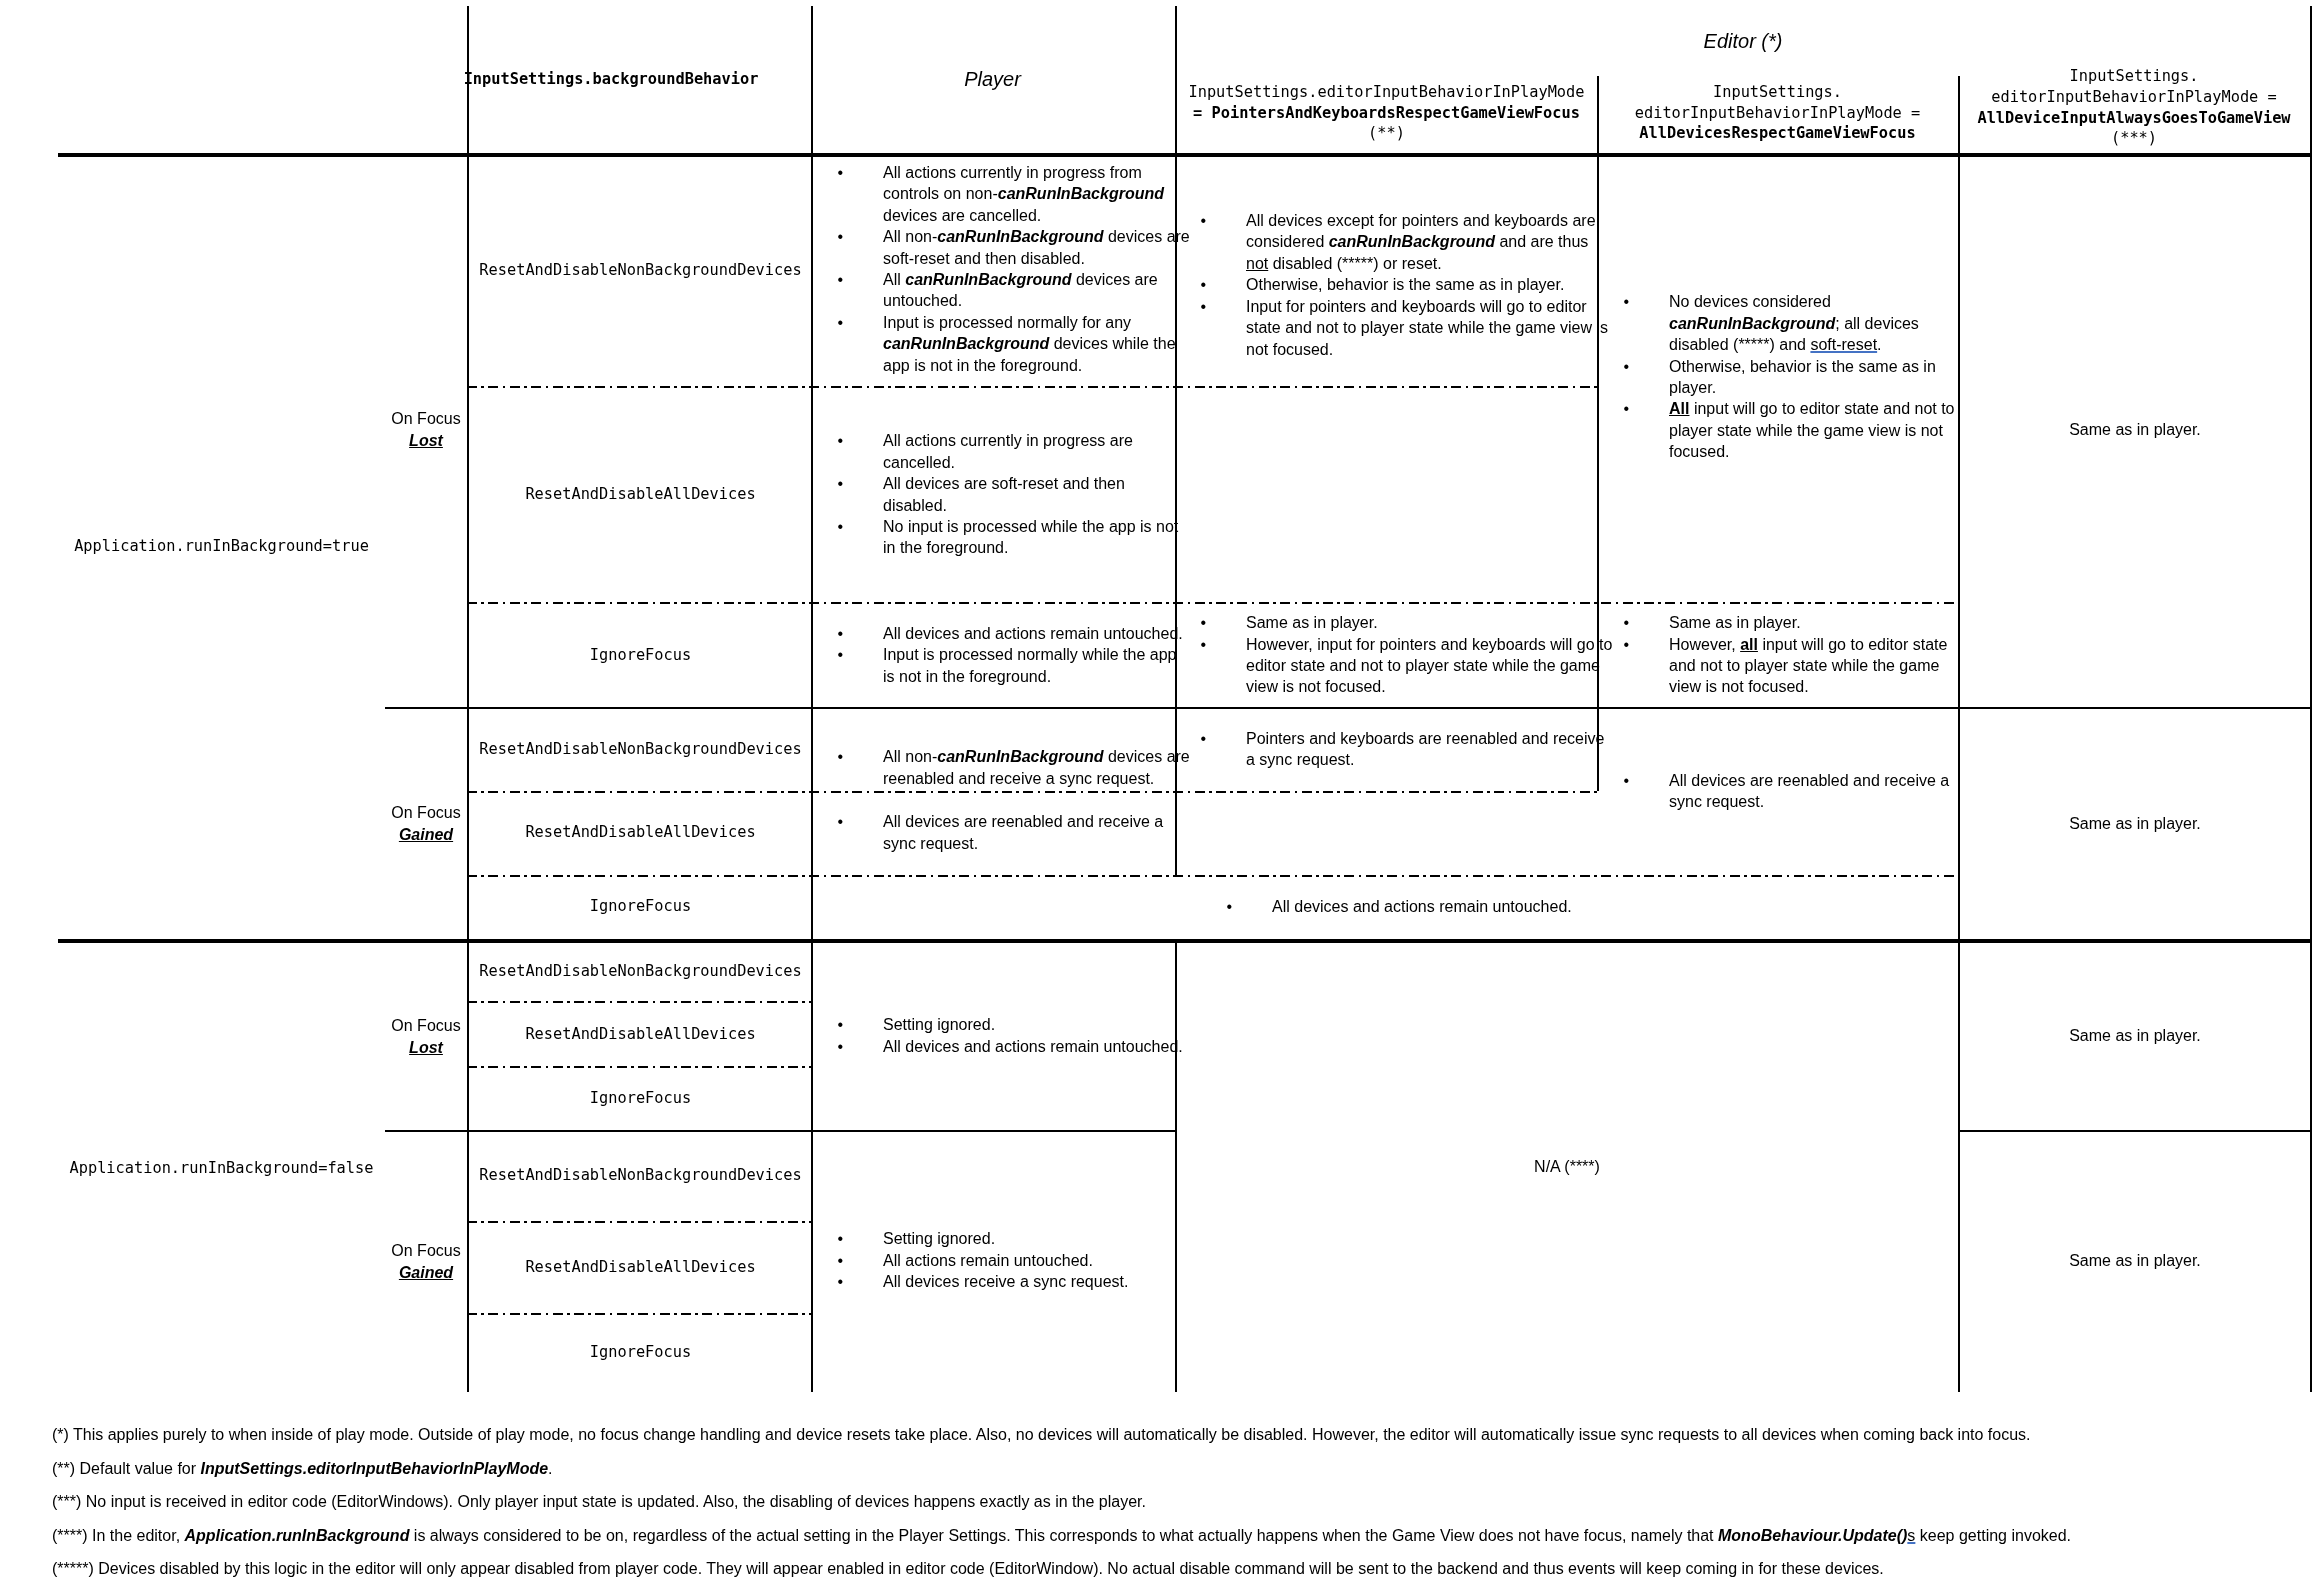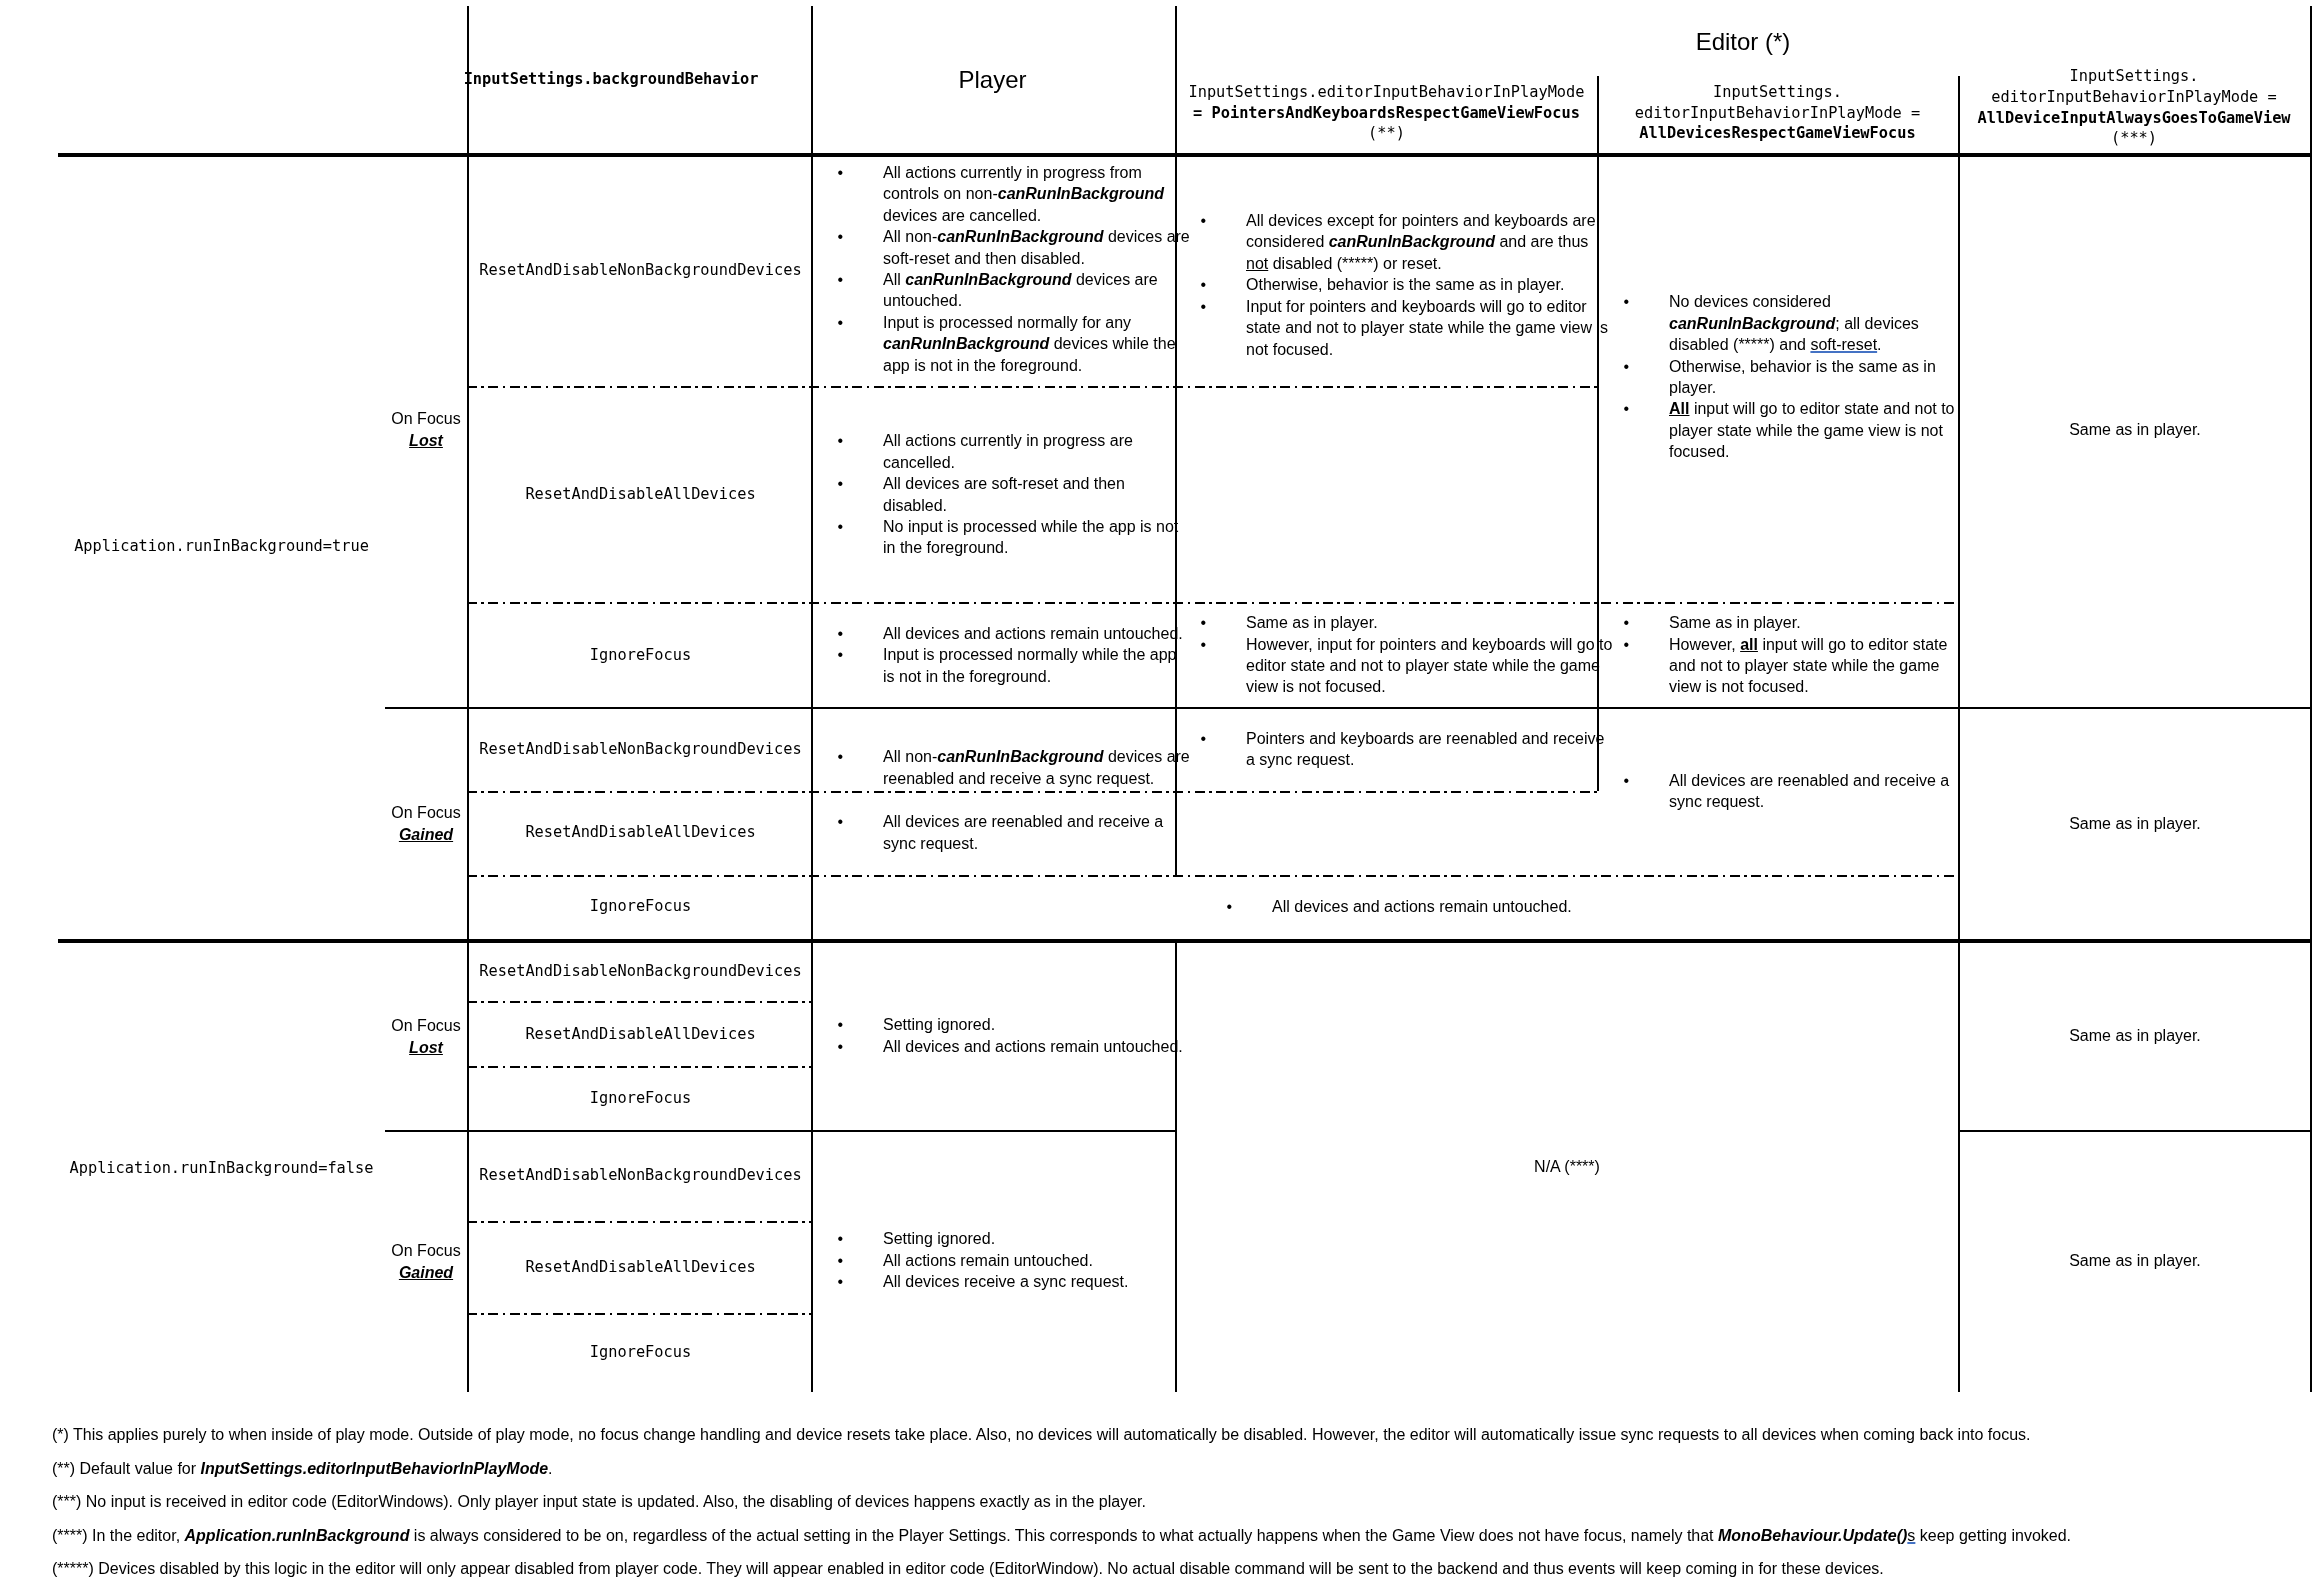--- a/index.html
+++ b/index.html
@@ -10,21 +10,21 @@
   .hline,.vline{position:absolute;background:#000;}
   .dashline{position:absolute;height:1.5px;
     background:repeating-linear-gradient(90deg,#000 0 10px,transparent 10px 14.5px,#000 14.5px 17px,transparent 17px 21.4px);}
 
   
   .cell{position:absolute;display:flex;flex-direction:column;justify-content:center;
         font-size:16px;line-height:21.4px;}
   .center{align-items:center;text-align:center;}
   .mono{font-family:"DejaVu Sans Mono",monospace;font-size:15.3px;line-height:20.6px;}
   .bold{font-weight:700;}
-  .fs24{font-size:24px;line-height:23px;}
+  .fs24{font-size:20px;line-height:23px;font-style:italic;}
 
   
   .bcell{padding-left:17px;padding-right:3.1px;}
   .bullet{position:relative;padding-left:53px;}
   .bullet::before{content:"\2022";position:absolute;left:7.6px;top:0;}
   .indent-big{padding-left:406px;}
 
   
   .st-i{font-style:italic;font-weight:bold;}
   .st-u{text-decoration:underline;}

